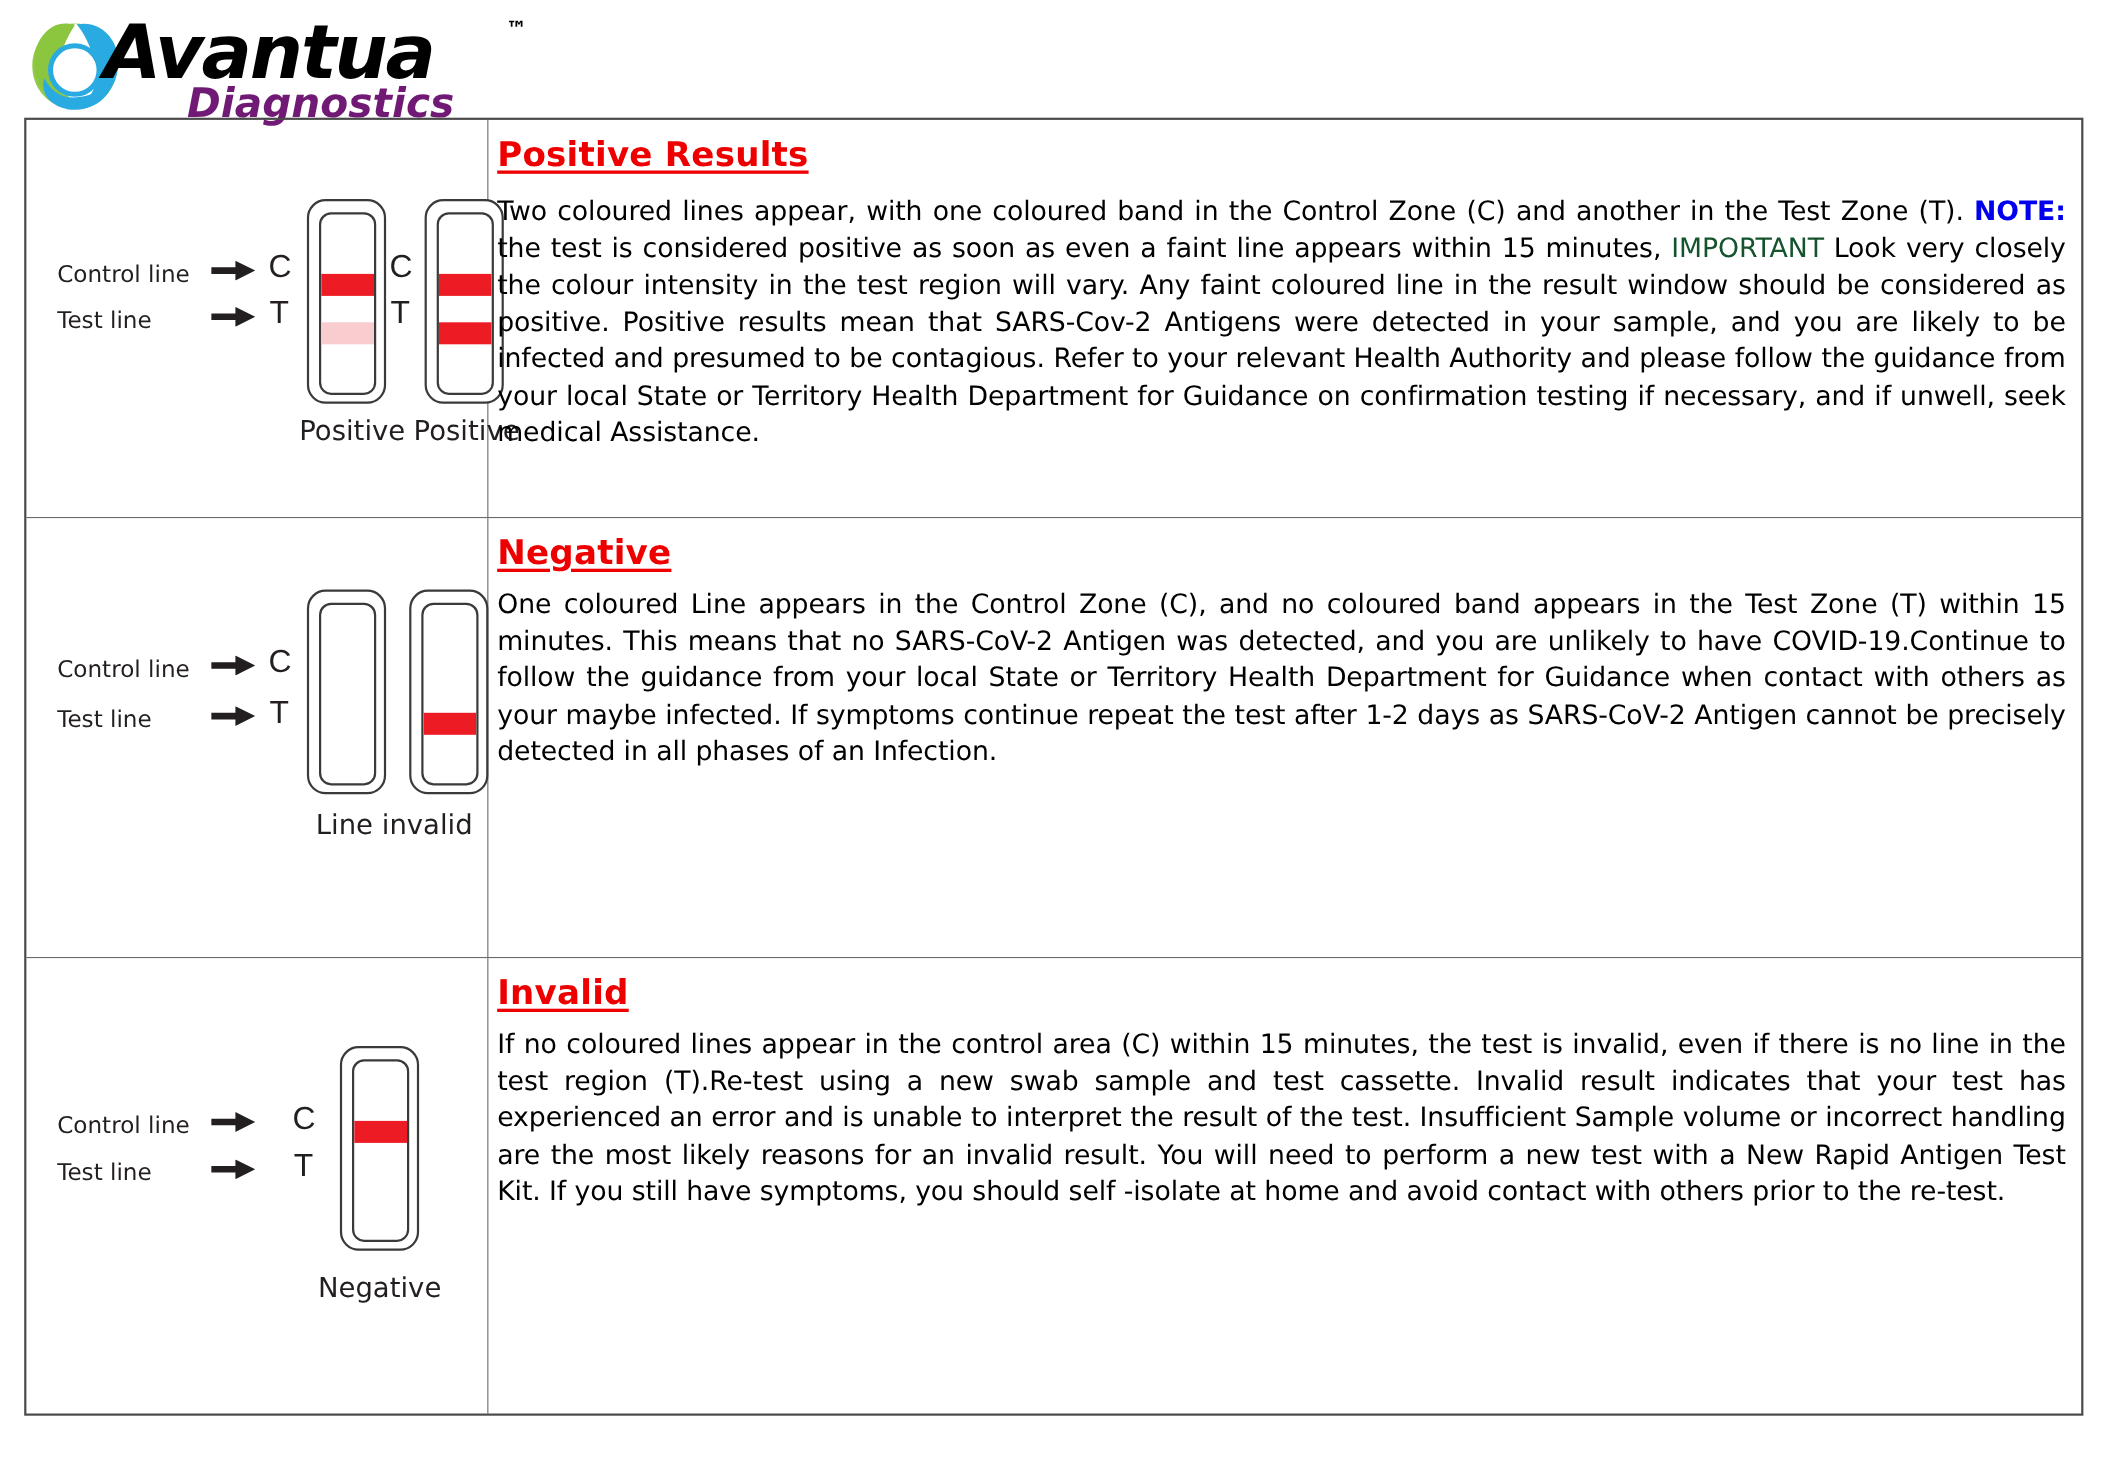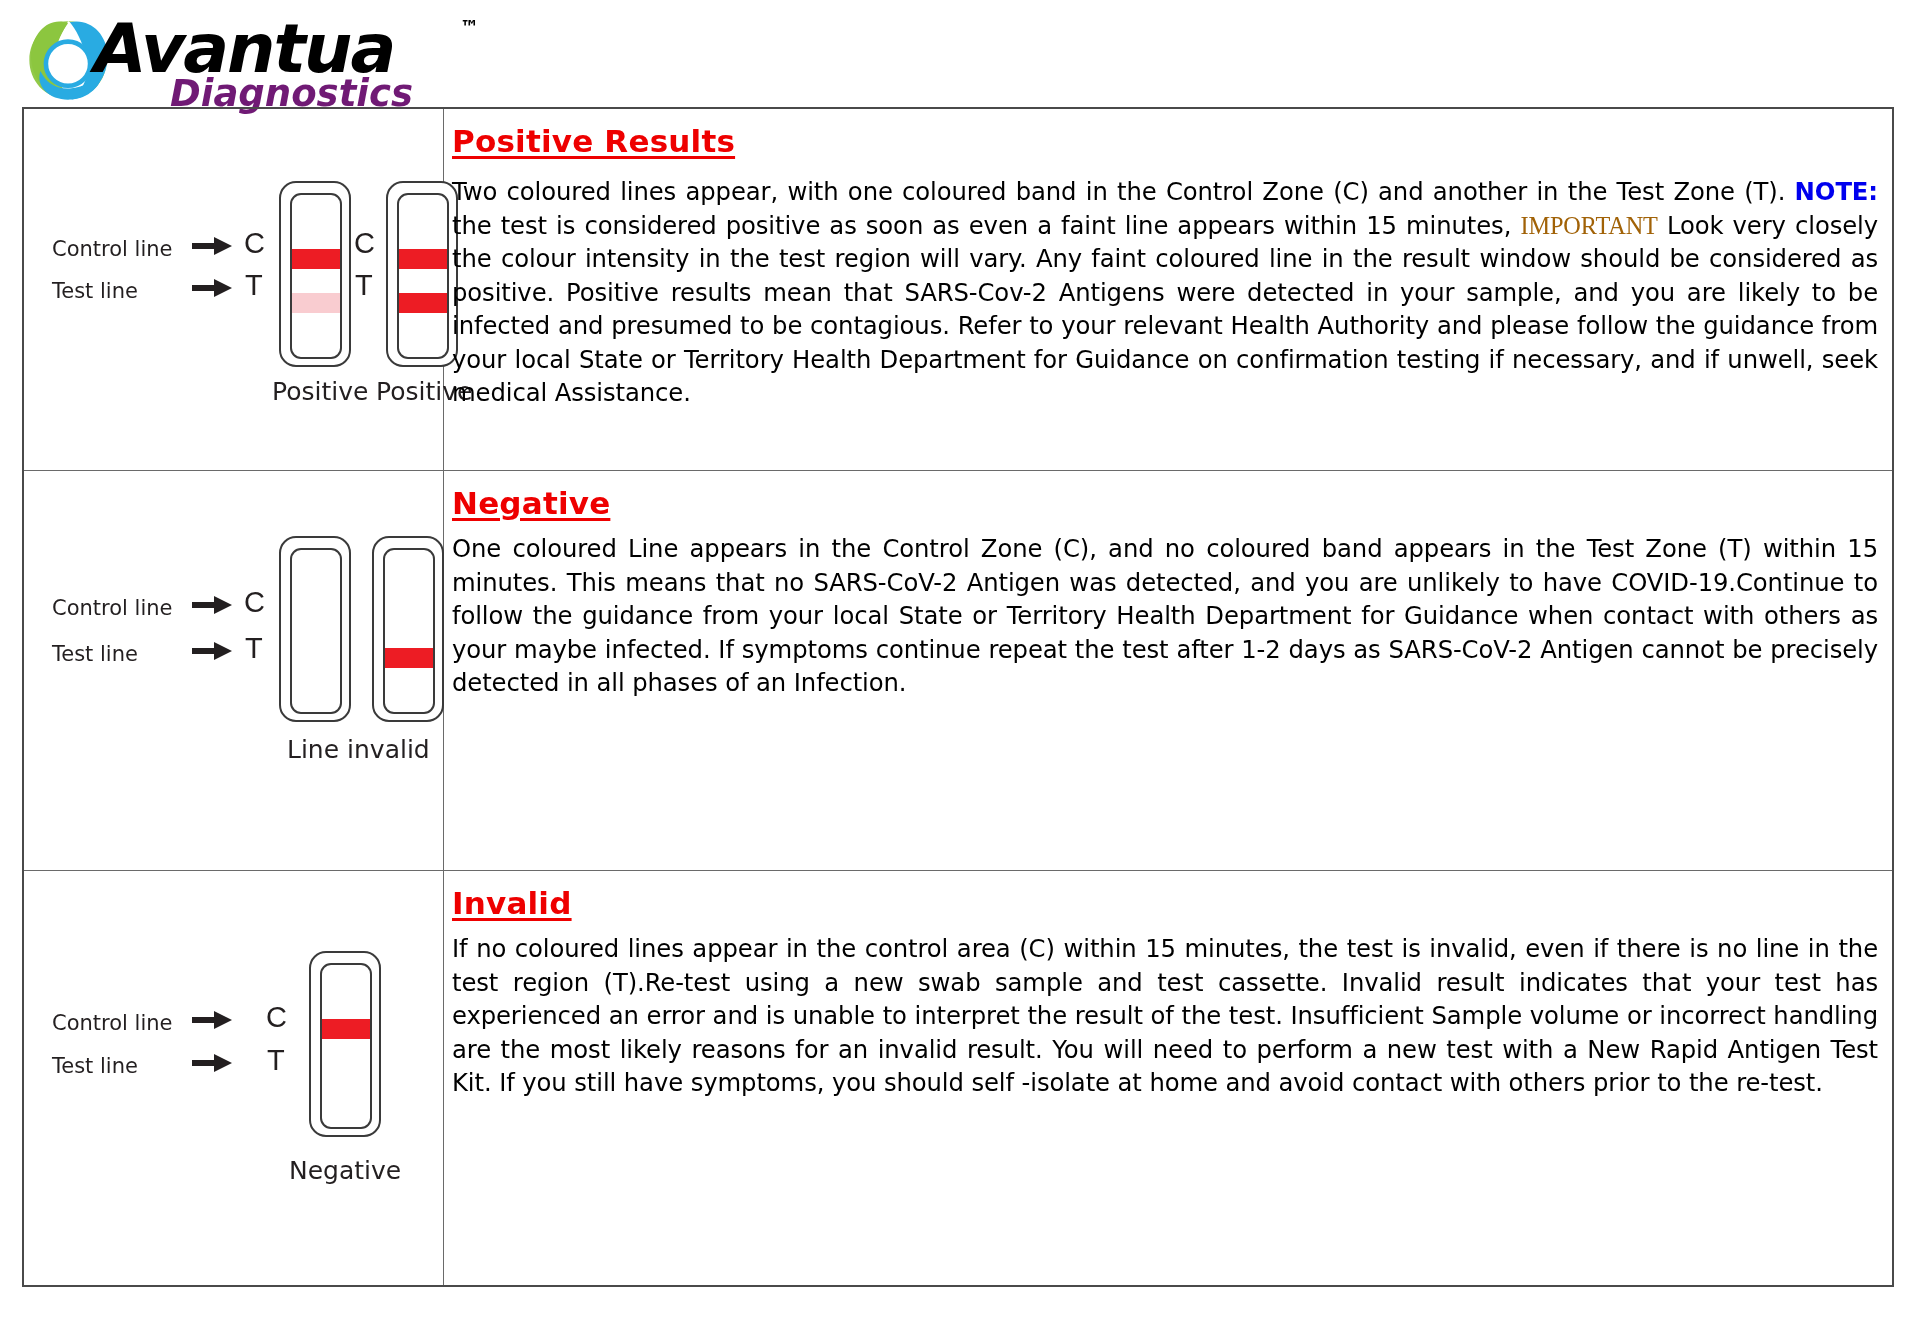--- a/index.html
+++ b/index.html
@@ -90,21 +90,21 @@
     font-size:24.3px;
     line-height:33.5px;
     text-align:justify;
     color:#000;
     margin-top:16px;
     letter-spacing:-0.1px;
   }
   .row-2 .body-text{margin-top:11px;}
   .row-3 .body-text{margin-top:11px;}
   .t-note{color:#0000ee;font-weight:bold;}
-  .t-important{color:#a16207;font-family:Liberation Serif, serif;}
+  .t-important{color:#14532d;}
 
   
   .diag{position:absolute;}
   .lbl{
     font-family:"DejaVu Sans", sans-serif;
     font-size:21px;color:#231f20;
     white-space:nowrap;
   }
   .arrow{
     position:absolute;

